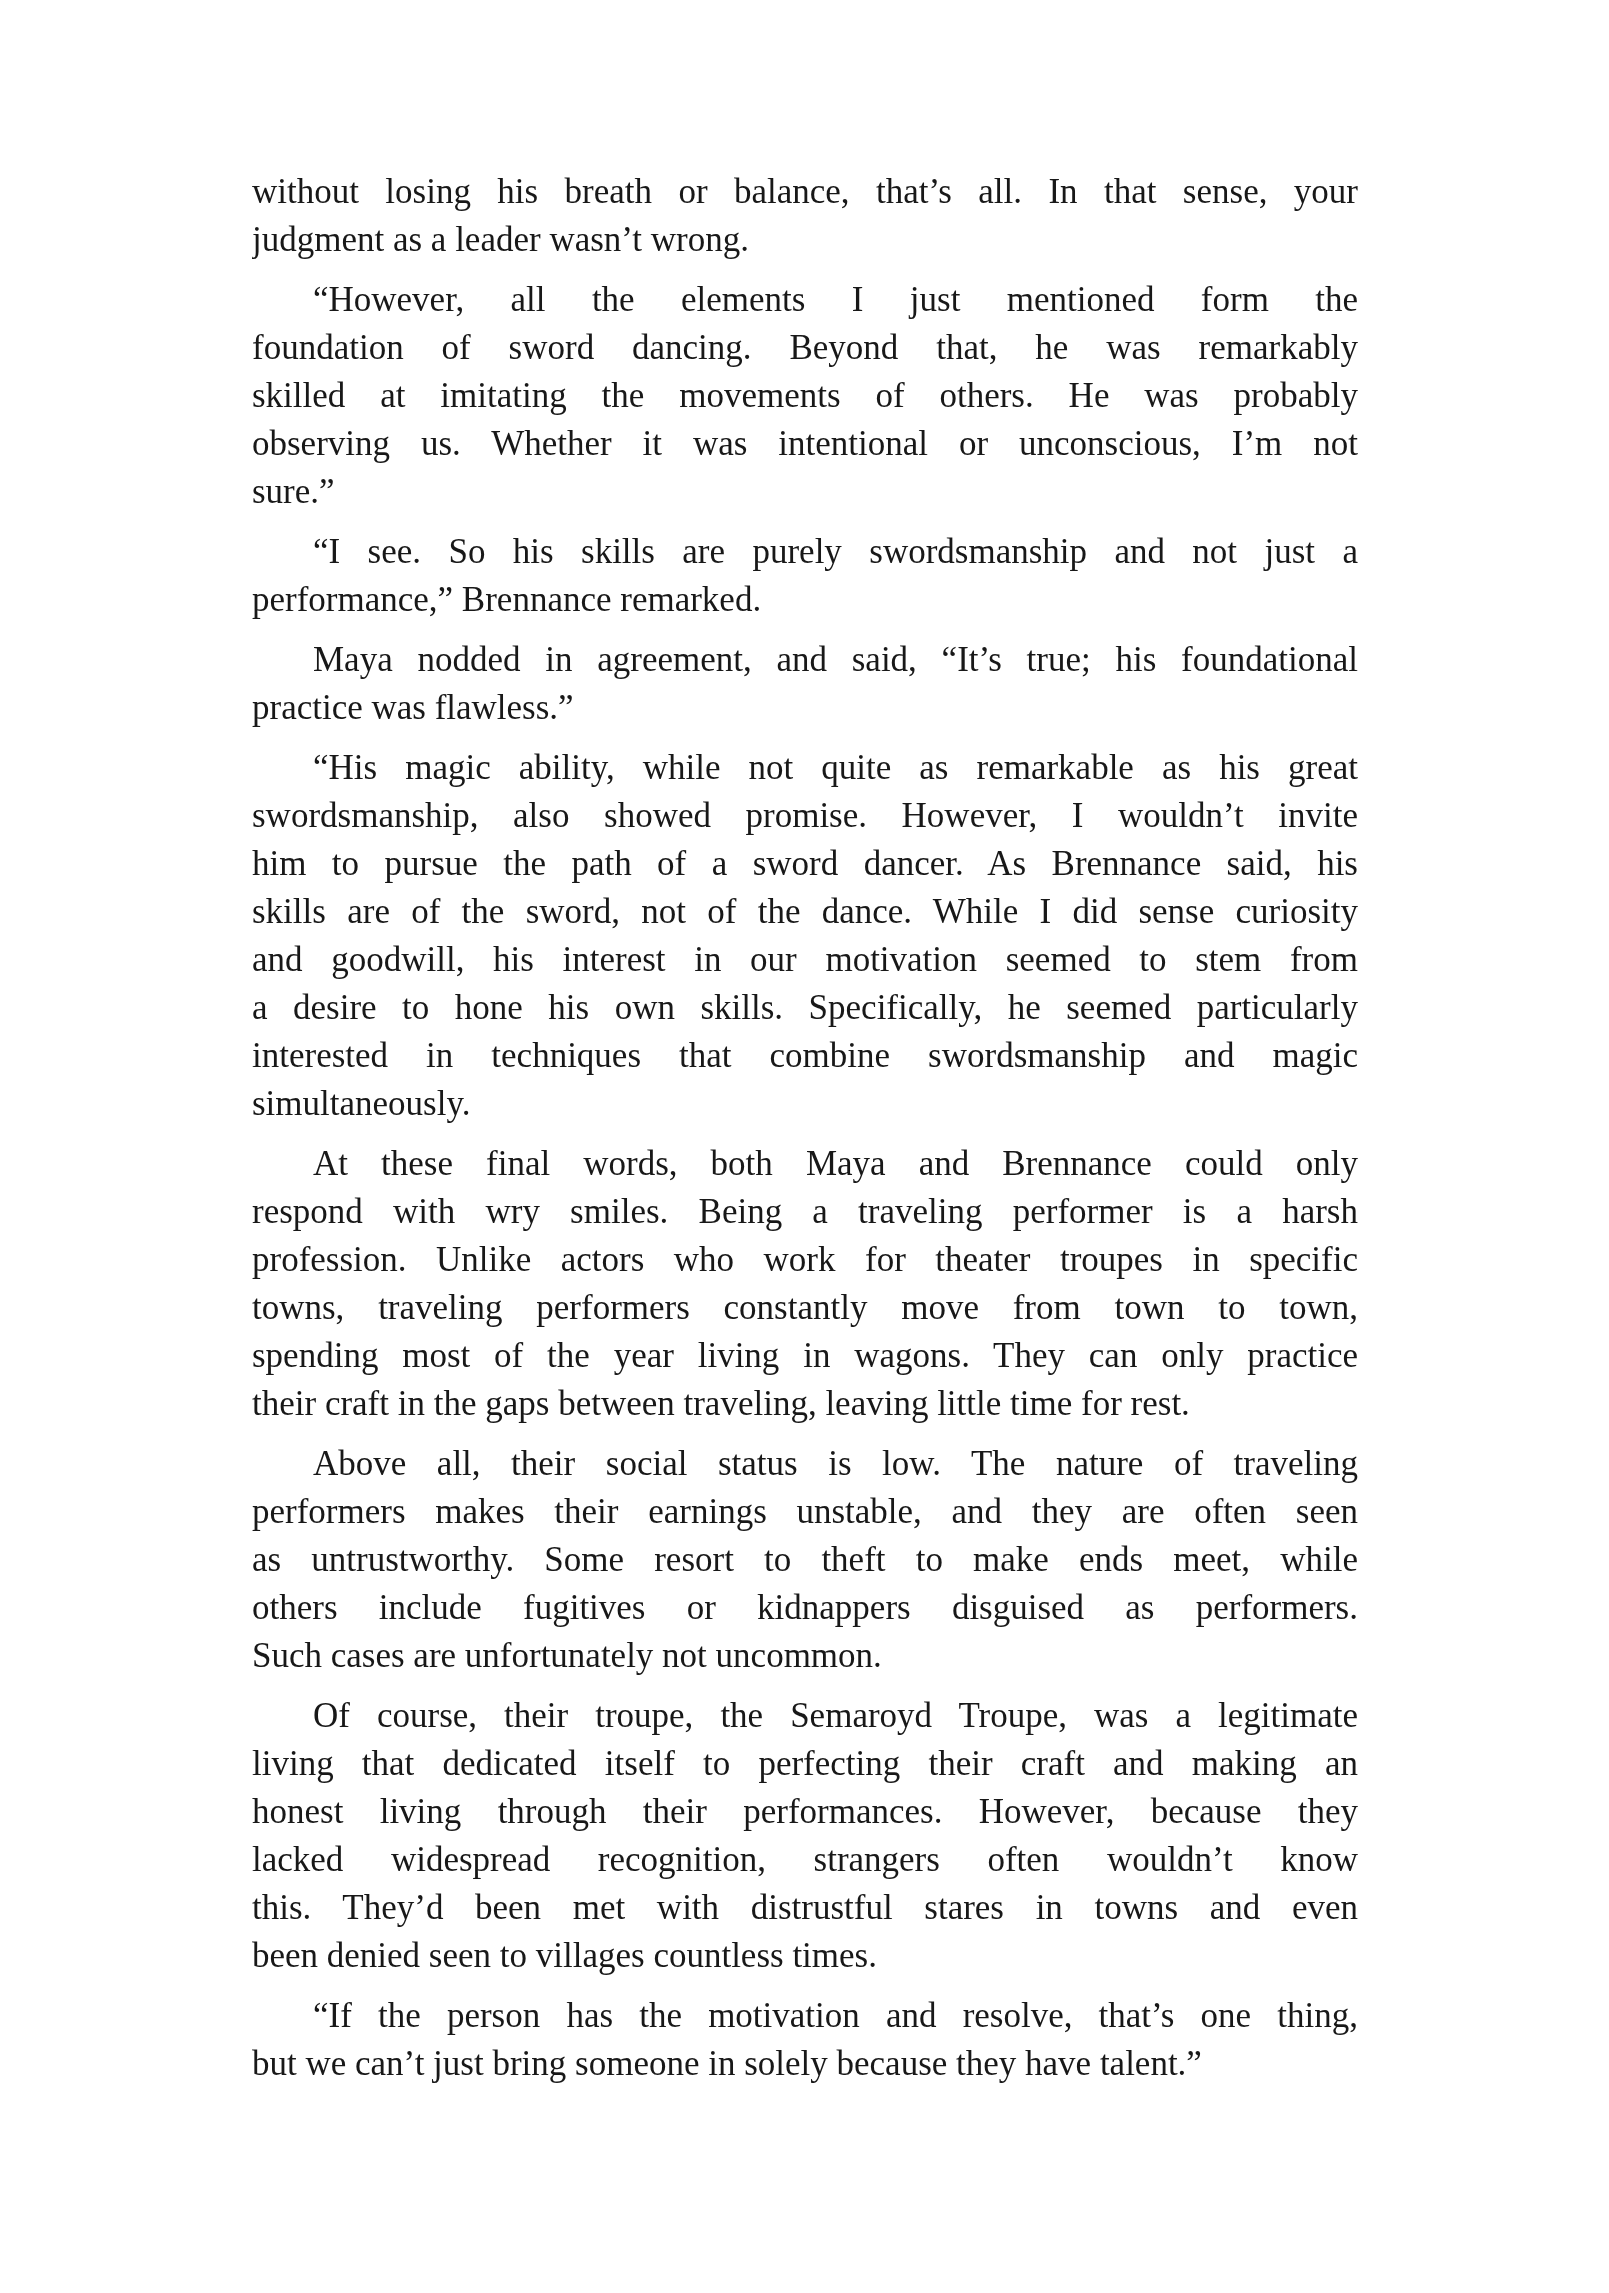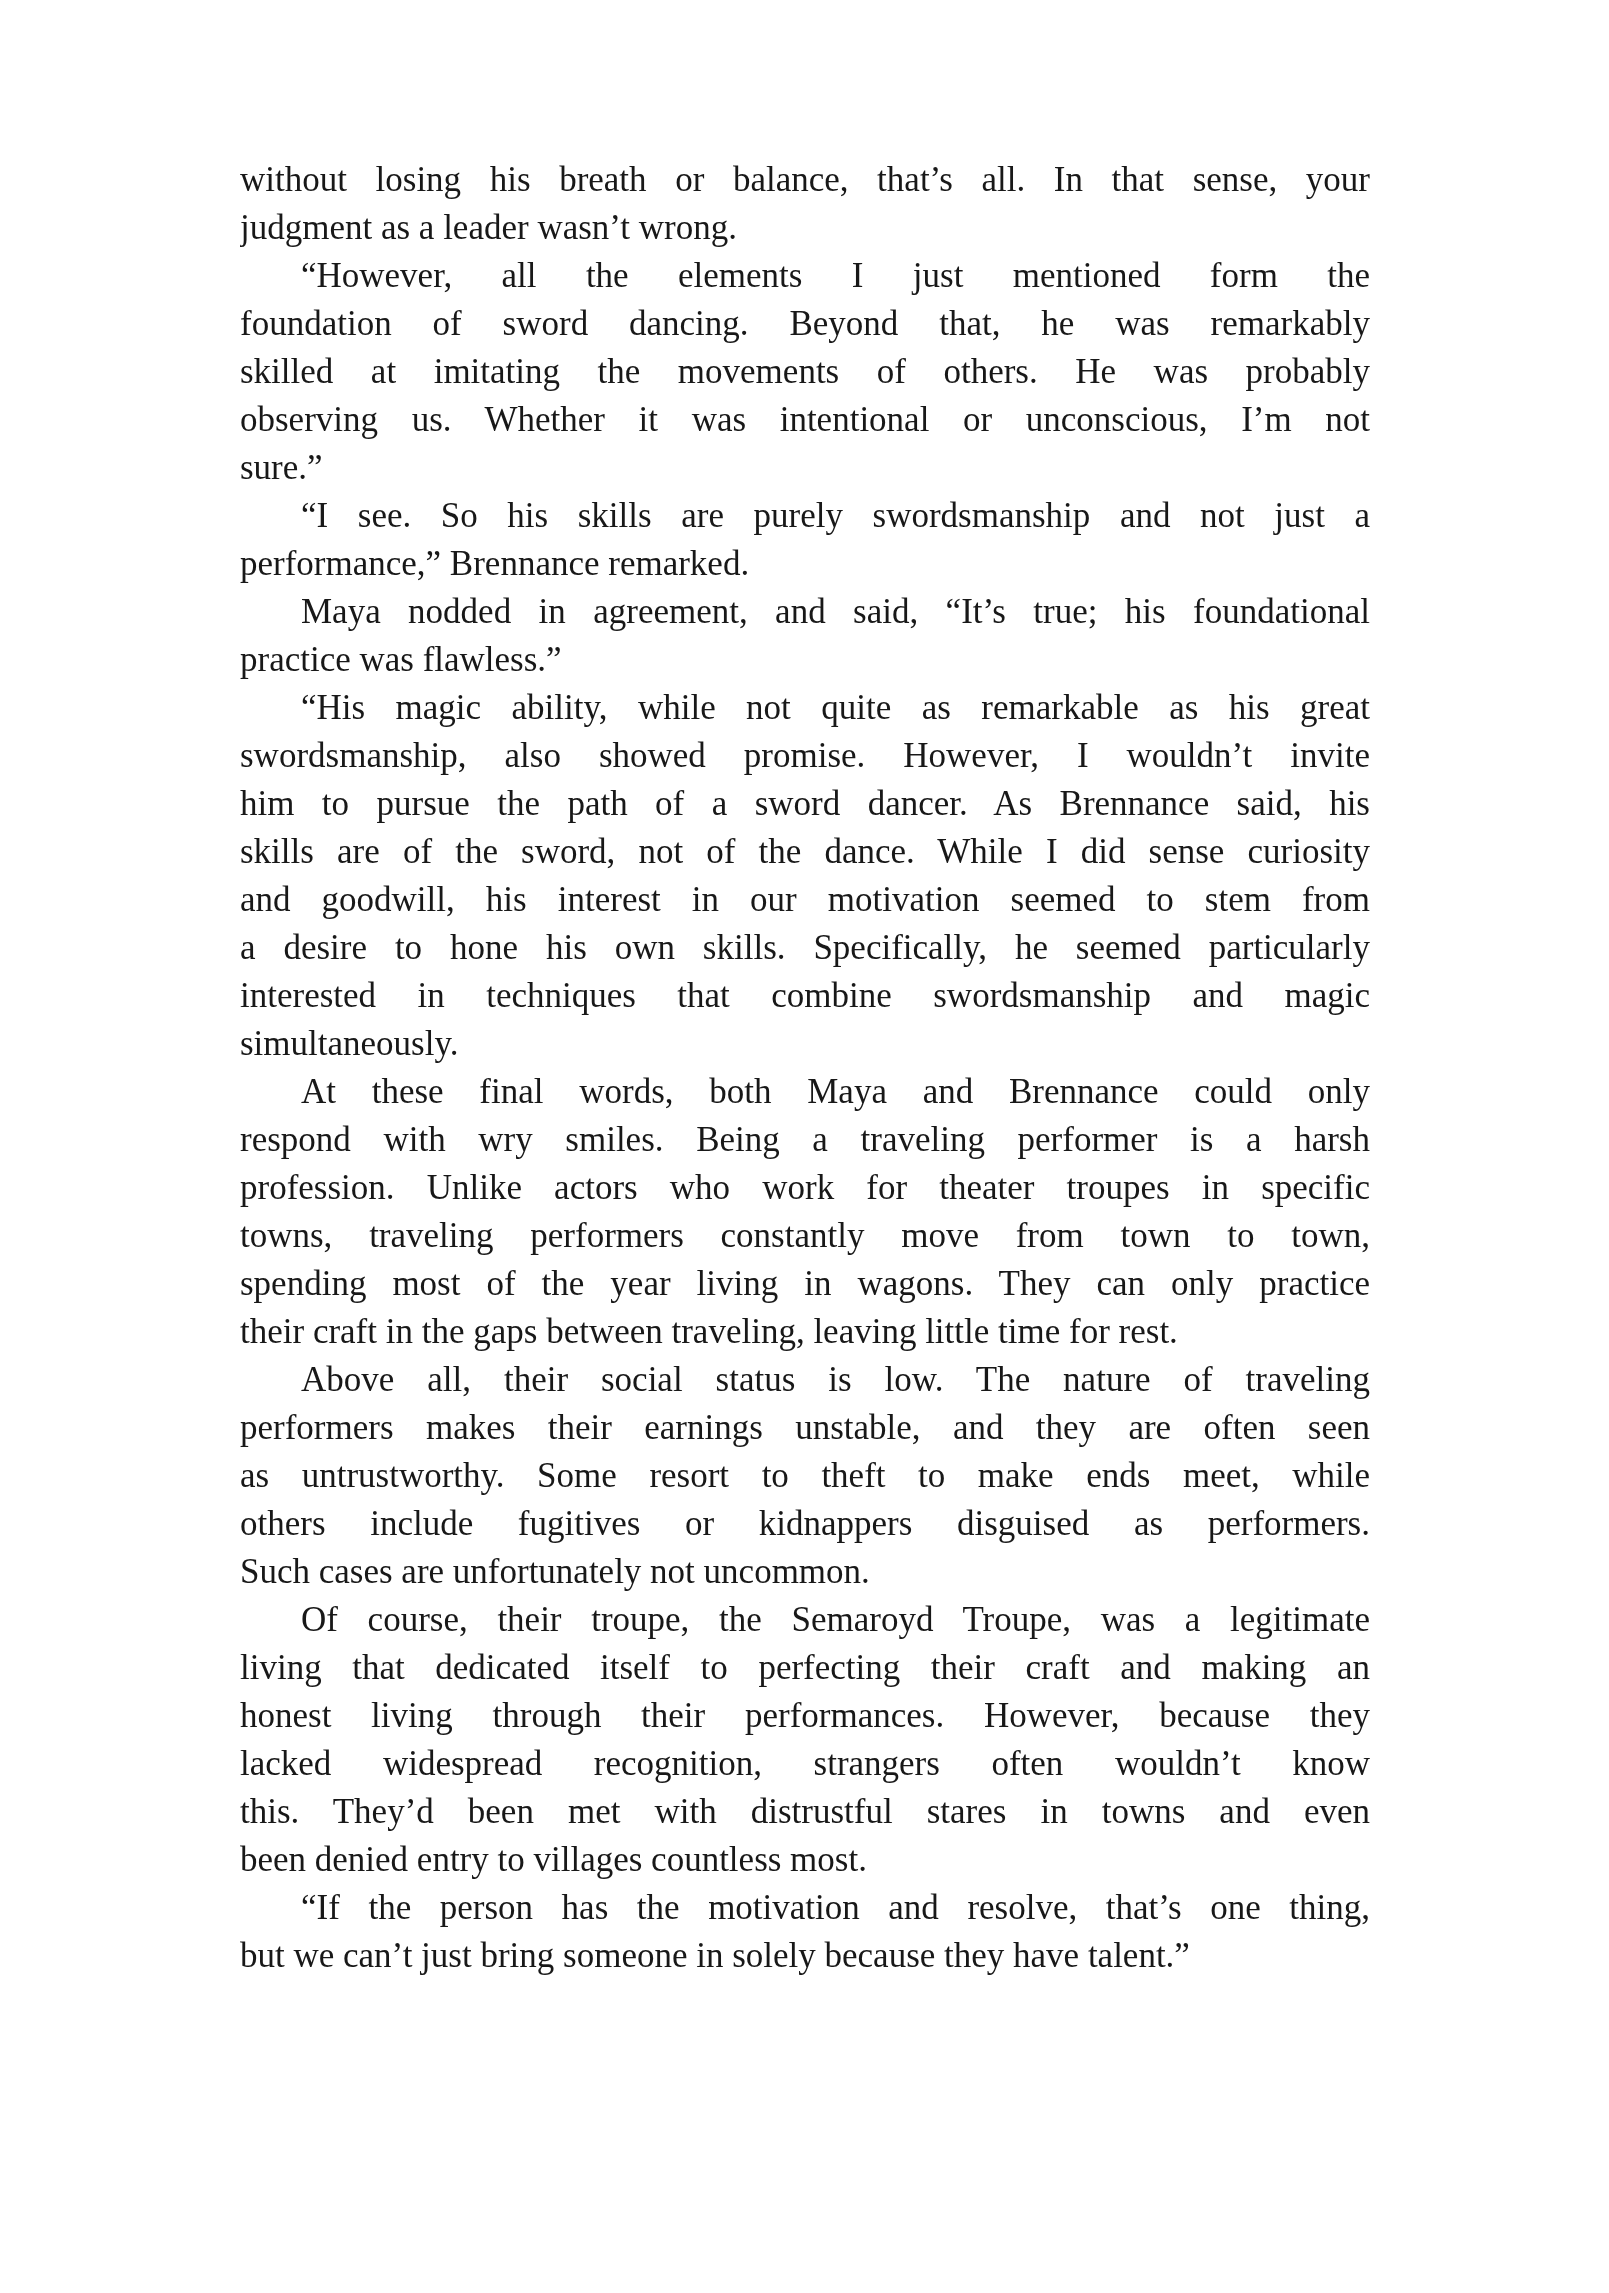--- a/index.html
+++ b/index.html
@@ -18,21 +18,21 @@
     position: absolute;
     left: 240px;
     top: 156px;
     width: 1130px;
     font-family: "Liberation Serif", "DejaVu Serif", serif;
     font-size: 35px;
     color: #181818;
     -webkit-font-smoothing: antialiased;
   }
   .paragraph {
-    margin: 0;
+    margin: 12px;
     padding: 0;
   }
   .line {
     height: 48px;
     line-height: 48px;
     text-align: justify;
     text-align-last: justify;
     white-space: normal;
     overflow: hidden;
   }
@@ -91,21 +91,21 @@
         <div class="line">as untrustworthy. Some resort to theft to make ends meet, while</div>
         <div class="line">others include fugitives or kidnappers disguised as performers.</div>
         <div class="line last">Such cases are unfortunately not uncommon.</div>
       </div>
       <div class="paragraph">
         <div class="line indent">Of course, their troupe, the Semaroyd Troupe, was a legitimate</div>
         <div class="line">living that dedicated itself to perfecting their craft and making an</div>
         <div class="line">honest living through their performances. However, because they</div>
         <div class="line">lacked widespread recognition, strangers often wouldn’t know</div>
         <div class="line">this. They’d been met with distrustful stares in towns and even</div>
-        <div class="line last">been denied entry to villages countless most.</div>
+        <div class="line last">been denied seen to villages countless times.</div>
       </div>
       <div class="paragraph">
         <div class="line indent">“If the person has the motivation and resolve, that’s one thing,</div>
         <div class="line last">but we can’t just bring someone in solely because they have talent.”</div>
       </div>
     </div>
 </div>
 
 
 </body></html>

